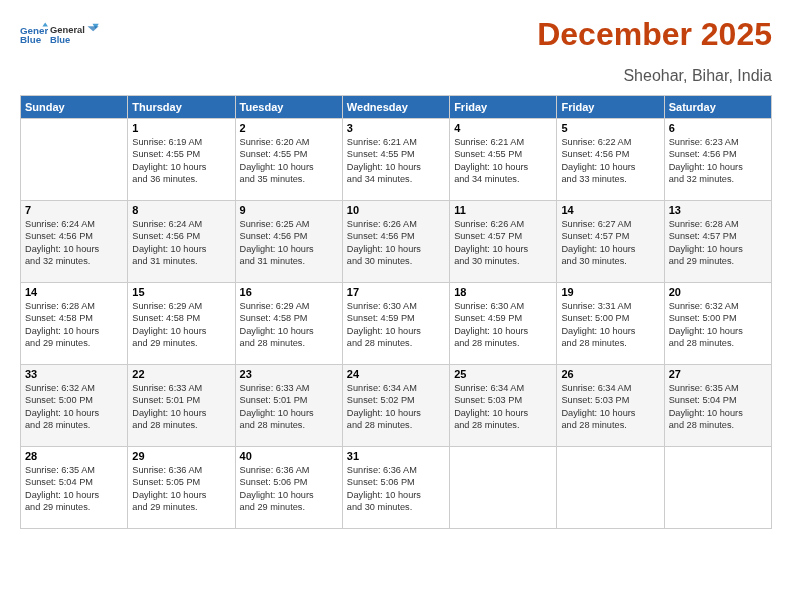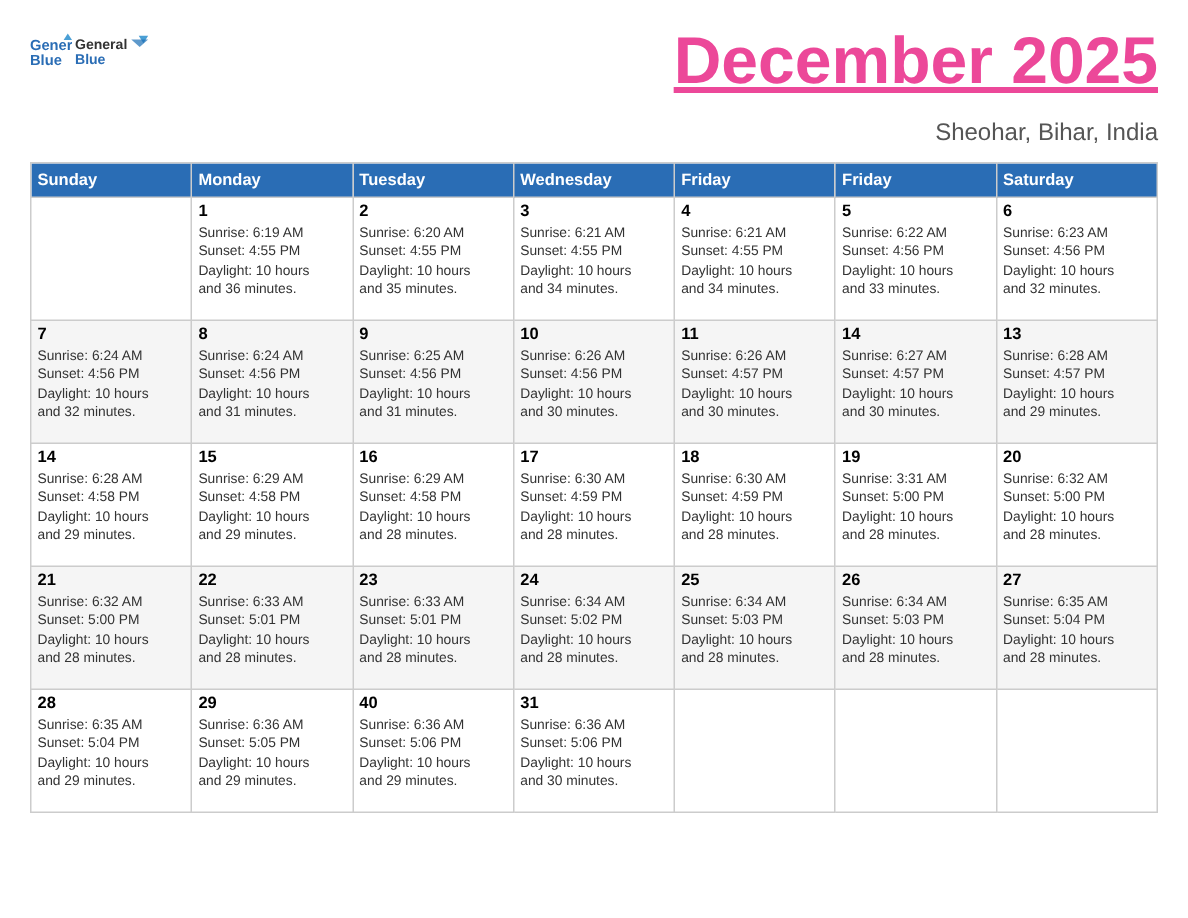--- a/index.html
+++ b/index.html
@@ -28,24 +28,23 @@
     }
     .logo-icon {
       width: 28px;
       height: 28px;
       margin-right: 2px;
     }
     .title-block {
       text-align: right;
     }
     .month-title {
-      font-size: 44px;
+      font-size: 32px;
       font-weight: bold;
-      color: #ec4899;
-      text-decoration: underline;
+      color: #c2410c;
     }
     .subtitle {
       font-size: 16px;
       color: #555;
       margin-top: 14px;
     }
     table {
       width: 100%;
       border-collapse: collapse;
       font-size: 10px;
@@ -112,21 +111,21 @@
     <div class="title-block">
       <div class="month-title">December 2025</div>
       <div class="subtitle">Sheohar, Bihar, India</div>
     </div>
   </div>
 
   <table>
     <thead>
       <tr>
       <th>Sunday</th>
-          <th>Monday</th>
+          <th>Thursday</th>
           <th>Tuesday</th>
           <th>Wednesday</th>
           <th>Friday</th>
           <th>Friday</th>
           <th>Saturday</th>
         </tr>
     </thead>
     <tbody id="calendar-body">
     <tr>
           <td class="empty-cell"></td>
@@ -270,21 +269,21 @@
           <td>
             <span class="day-num">20</span>
             <div class="day-info" style="white-space: pre-line;">Sunrise: 6:32 AM
 Sunset: 5:00 PM
 Daylight: 10 hours
 and 28 minutes.</div>
           </td>
         </tr>
         <tr>
           <td>
-            <span class="day-num">21</span>
+            <span class="day-num">33</span>
             <div class="day-info" style="white-space: pre-line;">Sunrise: 6:32 AM
 Sunset: 5:00 PM
 Daylight: 10 hours
 and 28 minutes.</div>
           </td>
           <td>
             <span class="day-num">22</span>
             <div class="day-info" style="white-space: pre-line;">Sunrise: 6:33 AM
 Sunset: 5:01 PM
 Daylight: 10 hours

